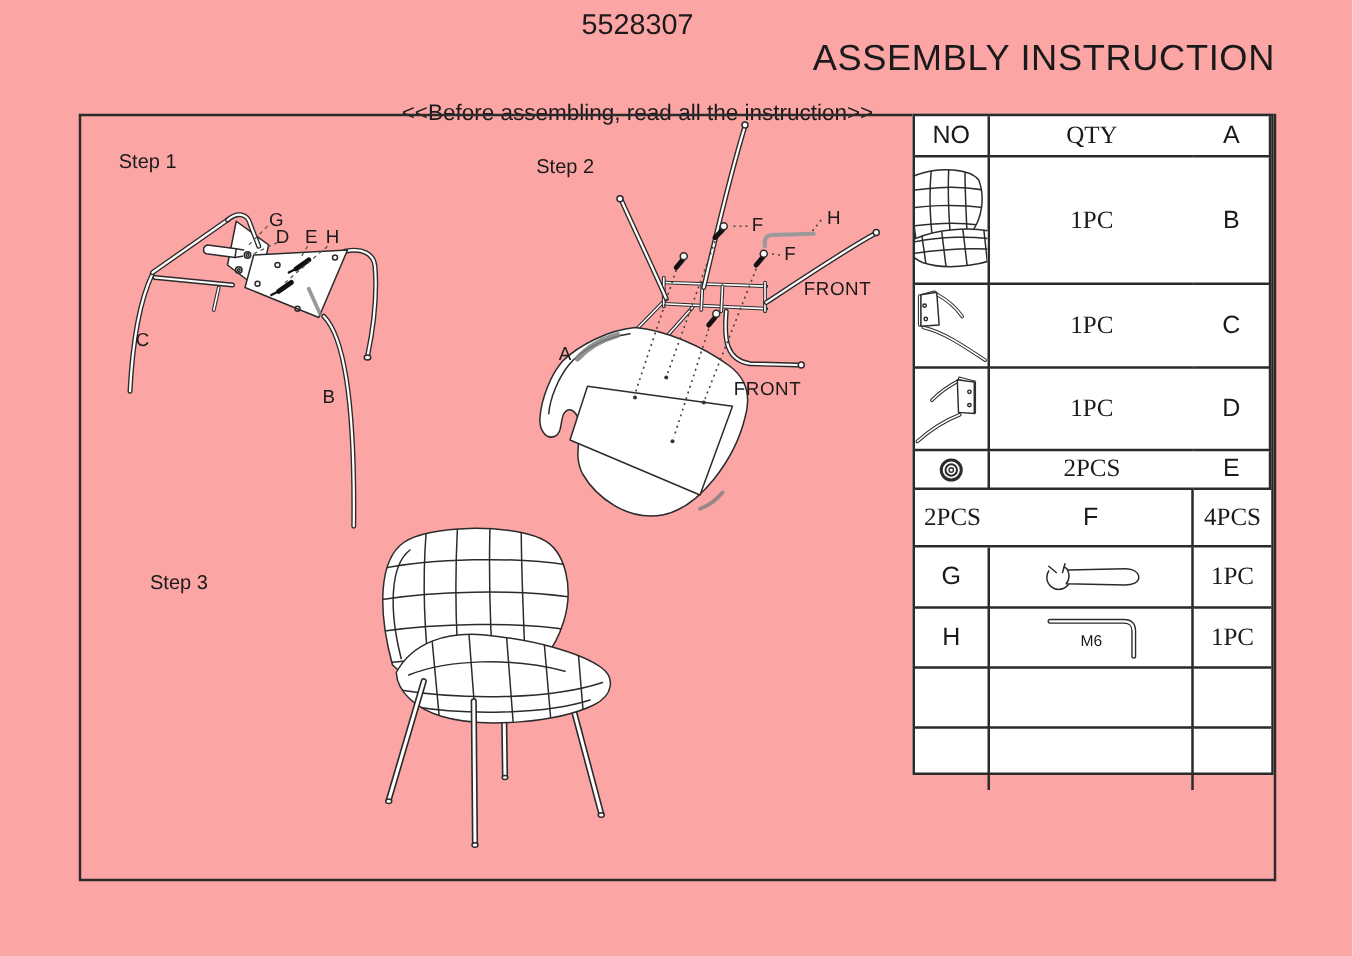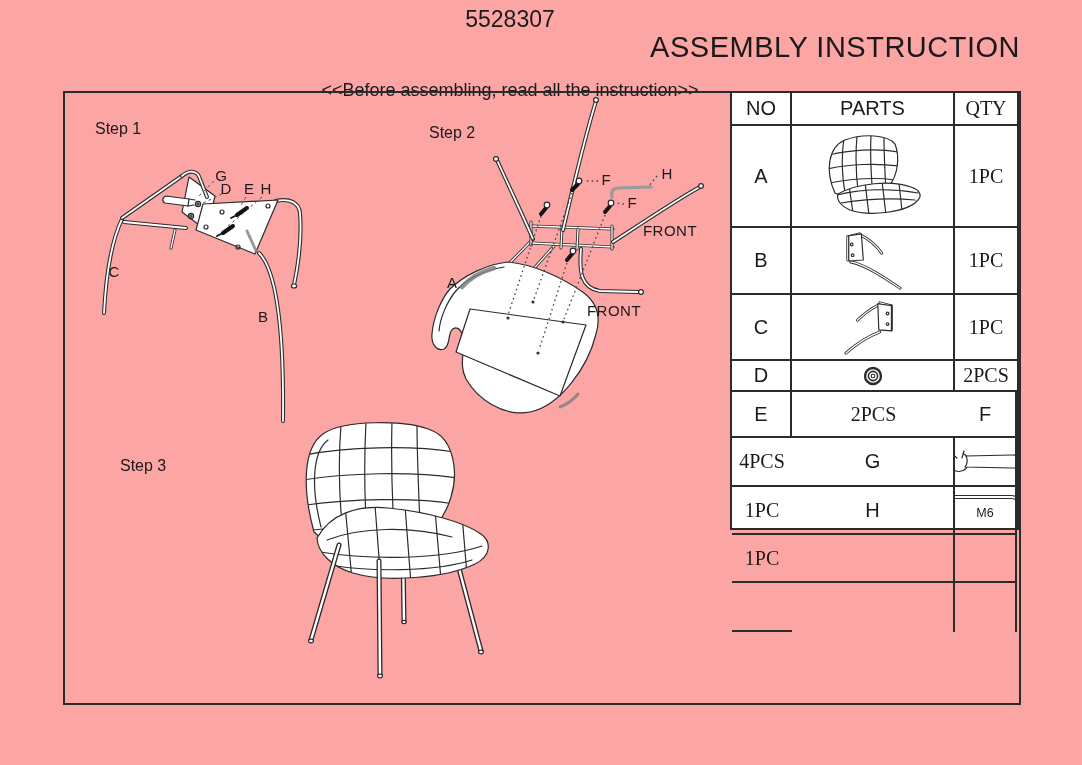--- a/index.html
+++ b/index.html
@@ -5,21 +5,21 @@
   html,body{margin:0;padding:0;background:#fff;}
   body{font-family:"Liberation Sans", sans-serif; color:#1a1a1a;}
   .page{position:relative;width:1082px;height:765px;background:#fca5a5;overflow:hidden;}
   .hdr{position:absolute;left:0;top:0;width:1020px;text-align:center;}
   .hdr .num{position:absolute;left:0;top:6px;width:100%;font-size:23px;}
   .hdr .title{position:absolute;left:0;top:31px;width:100%;font-size:29px;letter-spacing:.5px;text-align:right;}
   .hdr .sub{position:absolute;left:0;top:80px;width:100%;font-size:18px;}
   .frame{position:absolute;left:63px;top:91px;width:954px;height:610px;border:2px solid #2b2b2b;}
   .dg{position:absolute;}
   
-  .ptable{position:absolute;left:730px;top:91px;width:289px;height:439px;box-sizing:border-box;
+  .ptable{position:absolute;left:730px;top:91px;width:289px;height:529px;box-sizing:border-box;
           border:2px solid #2b2b2b;display:grid;background:#fff;
           grid-template-columns:60px 163px 1fr;
           grid-template-rows:33px 102px 67px 66px 31px 46px 49px 48px 48px 49px auto;}
   .ptable>div{box-sizing:border-box;border-right:2px solid #2b2b2b;border-bottom:2px solid #2b2b2b;
           display:flex;align-items:center;justify-content:center;flex-direction:column;overflow:hidden;}
   .ptable>div.c2{border-right:none;font-family:Liberation Serif, serif;}
   .ptable>div.last{border-bottom:none;}
   .th{font-size:20px;}
   .no,.qty{font-size:20px;}
   .spec{font-size:13px;margin-top:1px;}
@@ -271,21 +271,20 @@
       <ellipse class="lnF" cx="380" cy="676" rx="2.4" ry="1.8"></ellipse>
       <ellipse class="lnF" cx="404" cy="622" rx="2.2" ry="1.6"></ellipse>
       <ellipse class="lnF" cx="481" cy="652" rx="2.4" ry="1.8"></ellipse>
     </g>
     <text class="slbl" x="120" y="471">Step 3</text>
   </svg>
 
   <div class="ptable">
 
     <div class="c0 th">NO</div>
-    <div class="c1 th">PARTS</div>
     <div class="c2 th">QTY</div>
 
     <div class="c0 no">A</div>
     <div class="c1">
       <svg width="104" height="86" viewBox="820 130 104 86">
         <defs>
           <path id="iAb" d="M 834,190 C 824,168 827,144 844,137 C 863,130 887,132 894,141 C 899,154 897,172 888,183 C 876,193 849,198 834,190 Z"></path>
           <path id="iAs" d="M 837,191 C 856,180 890,177 910,184 C 919,187 922,193 916,198 C 906,209 869,214 849,207 C 840,203 835,197 837,191 Z"></path>
           <clipPath id="cpAb">
               <use href="#iAb"></use>

